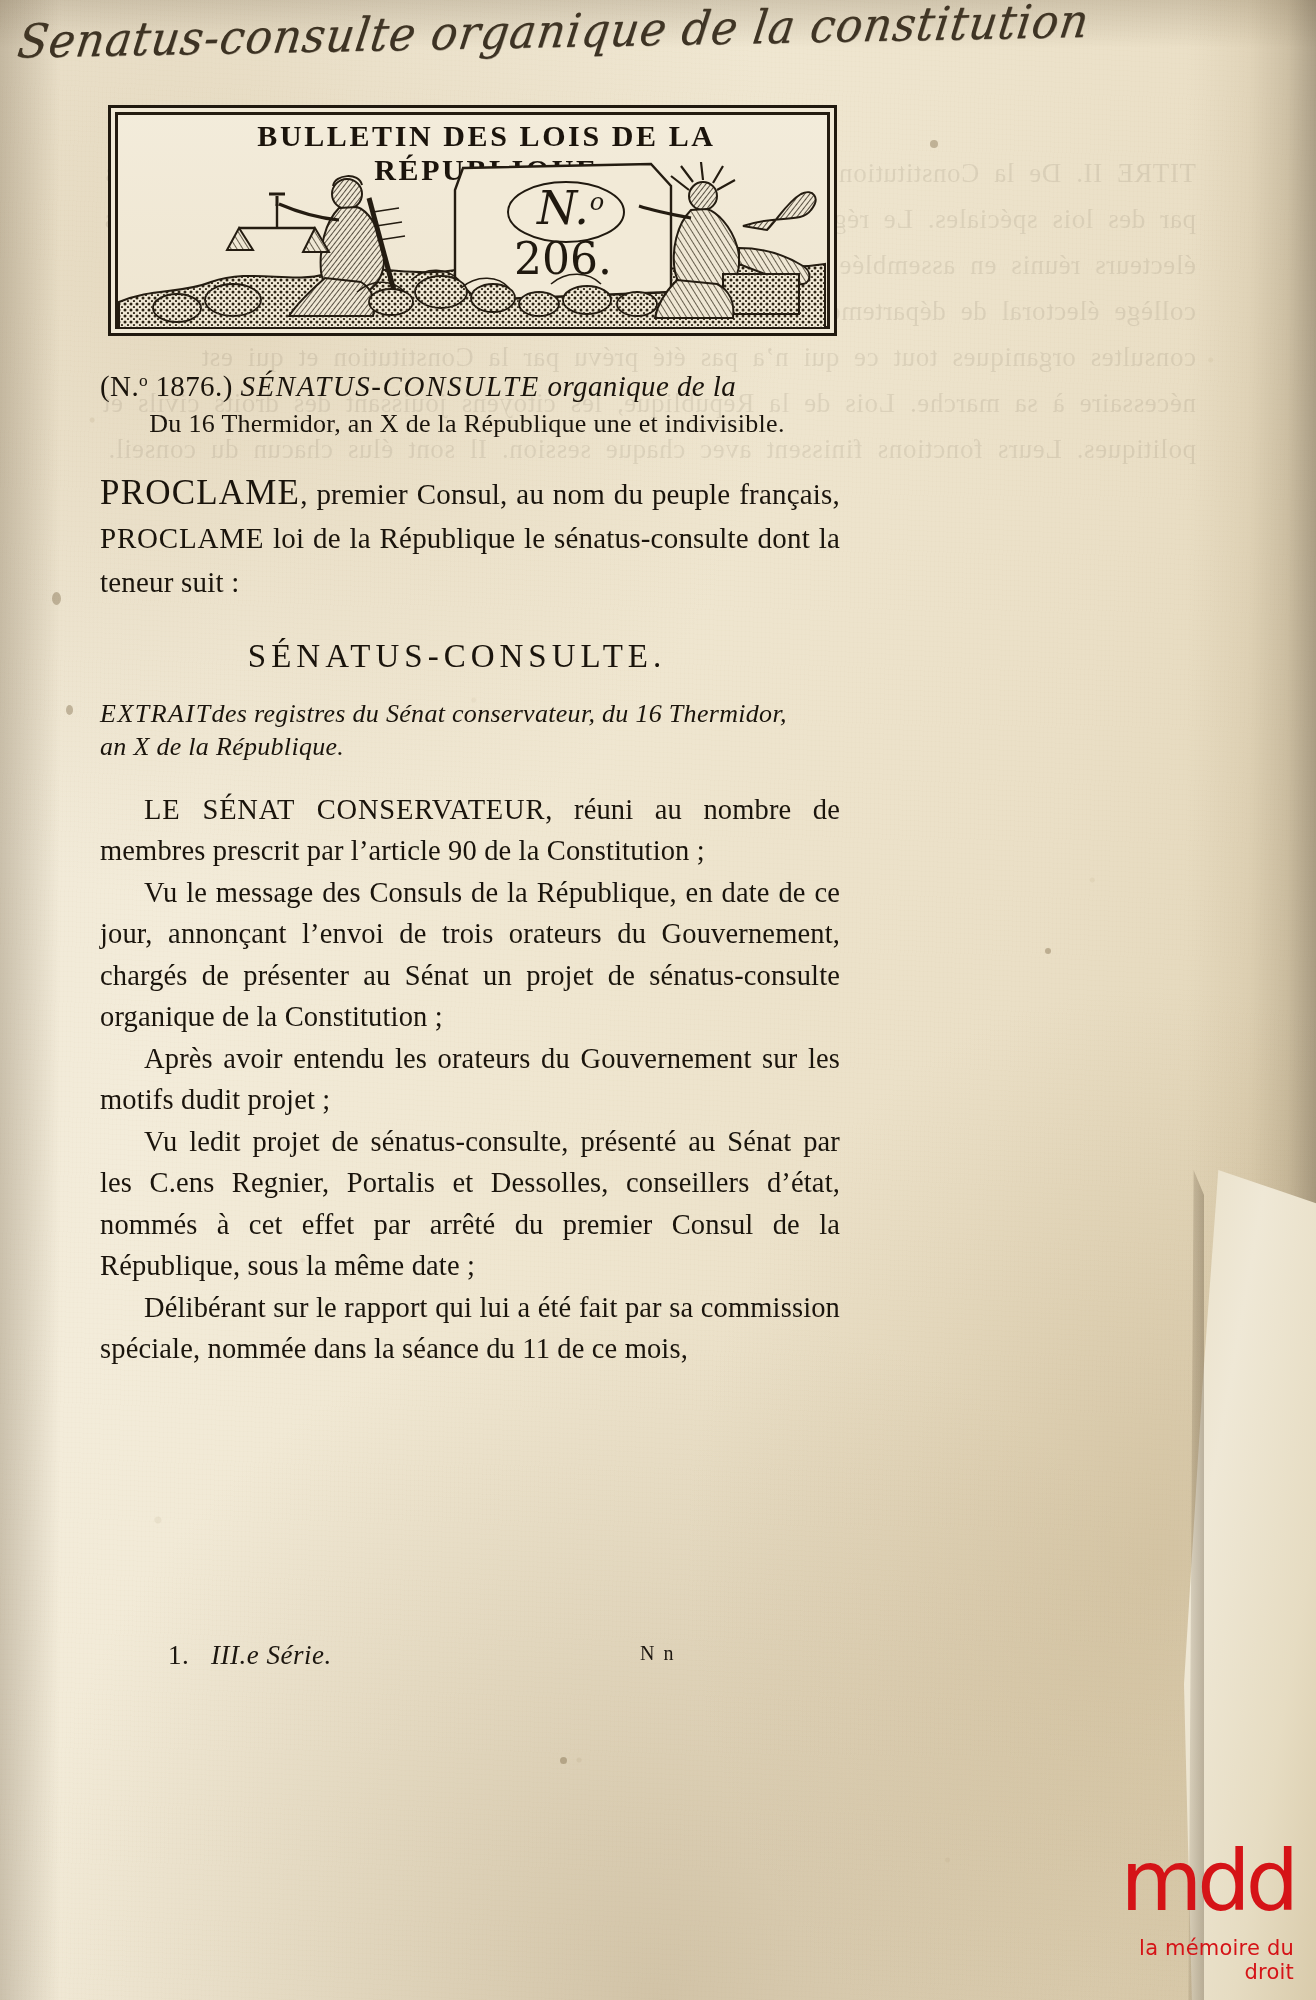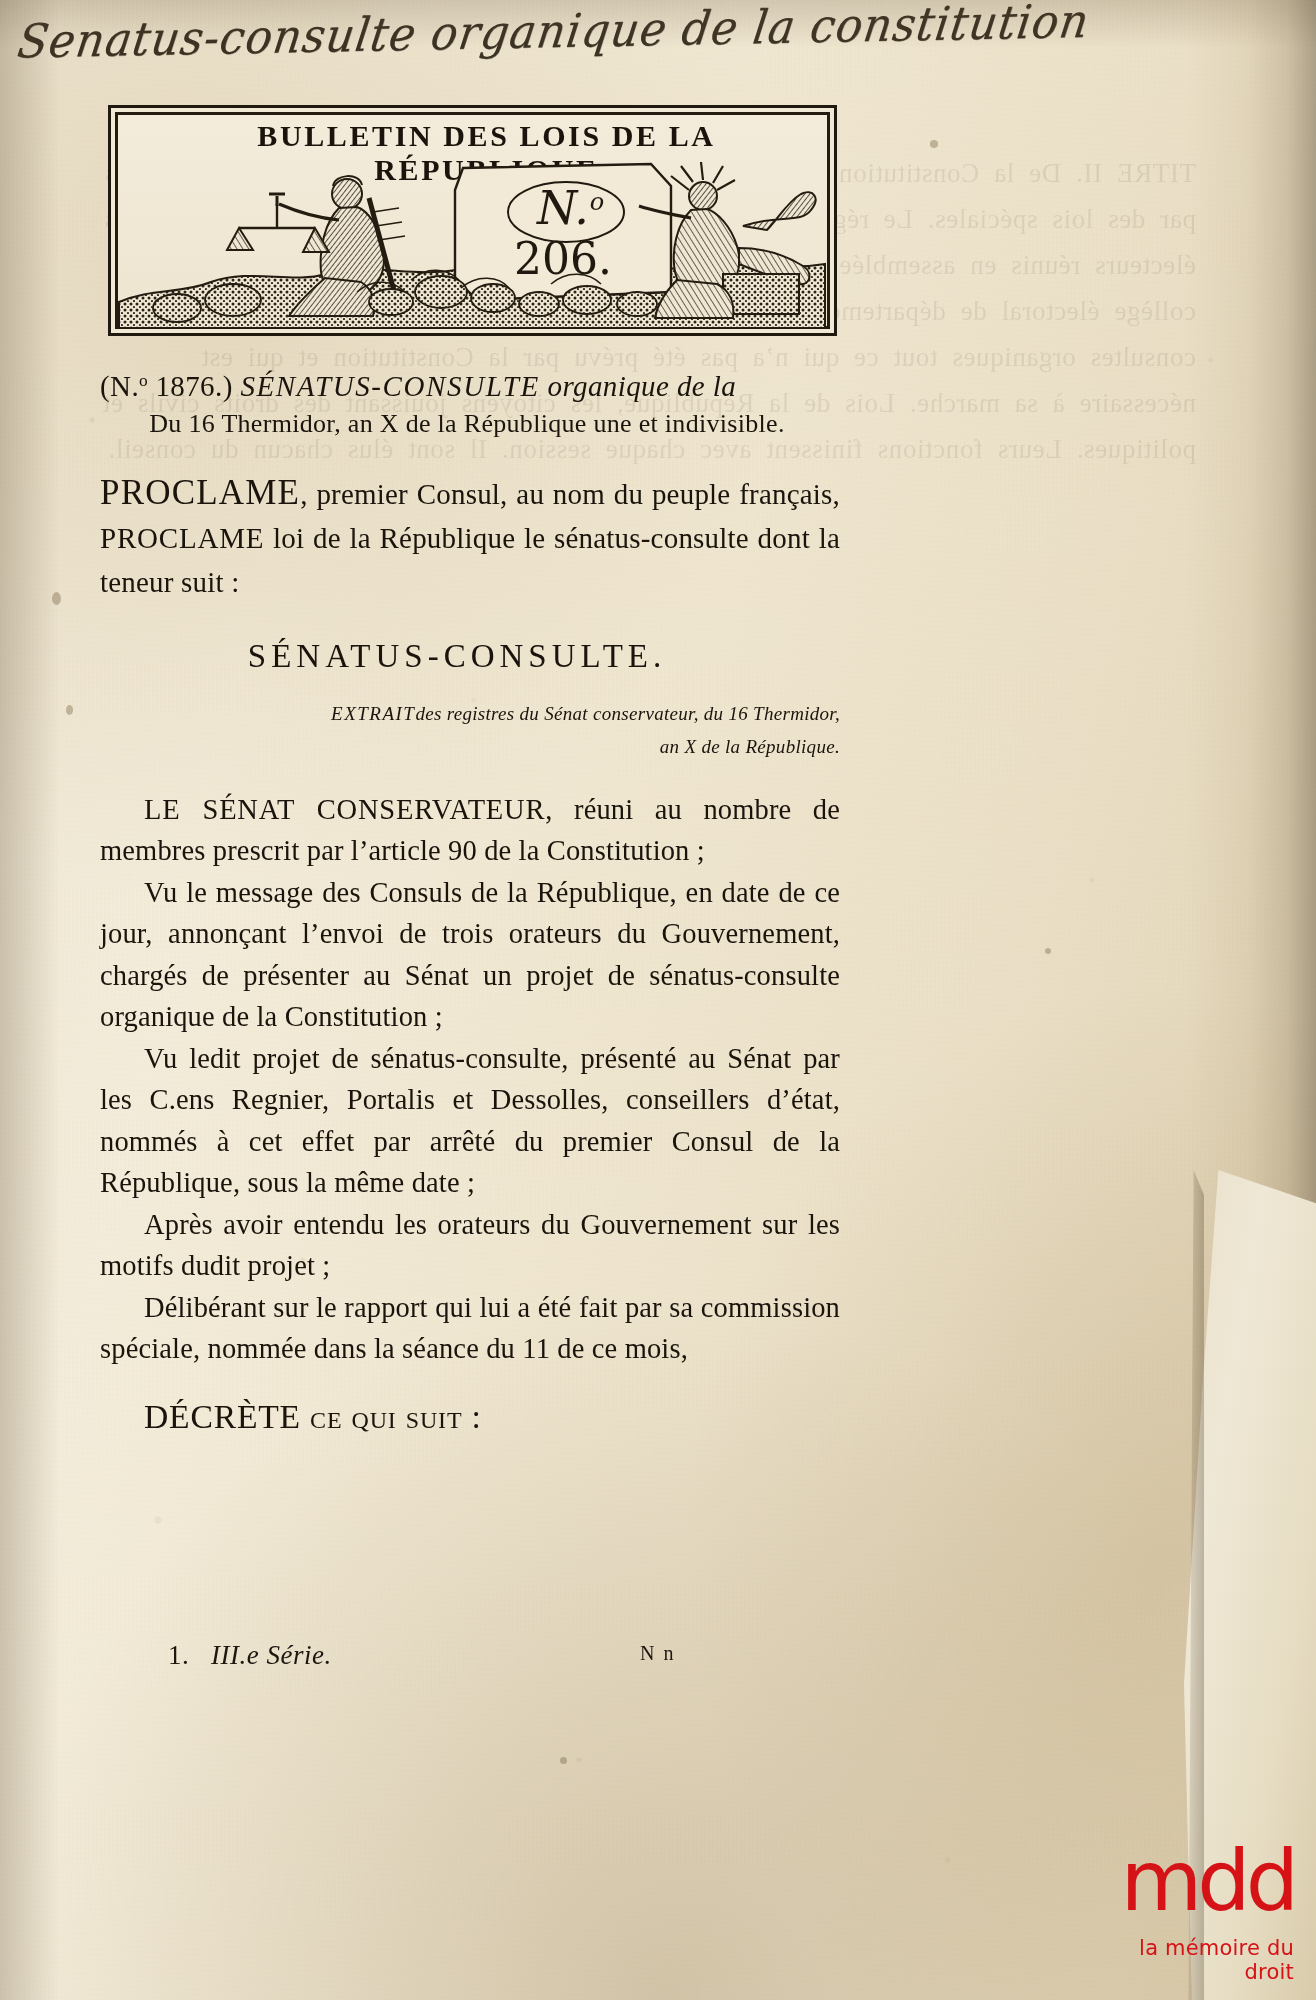--- a/index.html
+++ b/index.html
@@ -213,23 +213,23 @@
   .t-head {
     text-align: center;
     font-size: 33px;
     letter-spacing: 5px;
     margin: 0 0 22px 0;
     padding-right: 26px;
   }
 
   .t-extrait {
     font-style: italic;
-    font-size: 19px;
+    font-size: 26px;
     line-height: 33px;
-    text-align: right;
+    text-align: left;
     margin: 0 0 26px 0;
     letter-spacing: 0.3px;
   }
   .t-extrait .lead { font-variant: small-caps; letter-spacing: 1.5px; font-style: italic; }
 
   .t-para {
     font-size: 28.5px;
     line-height: 41.5px;
     margin: 0;
     text-align: justify;
@@ -420,29 +420,26 @@
       <span class="lead">EXTRAIT</span><span>des registres du Sénat conservateur, du 16 Thermidor,</span><br>
       <span>an X de la République.</span>
     </p>
 
     <p class="t-para noindent">
       <span style="padding-left:44px;"></span><span class="sc">LE SÉNAT CONSERVATEUR</span><span>, réuni au nombre de membres prescrit par l’article 90 de la Constitution ;</span>
     </p>
 
     <p class="t-para">Vu le message des Consuls de la République, en date de ce jour, annonçant l’envoi de trois orateurs du Gouvernement, chargés de présenter au Sénat un projet de sénatus-consulte organique de la Constitution ;</p>
 
+    <p class="t-para">Après avoir entendu les orateurs du Gouvernement sur les motifs dudit projet ;</p>
+
     <p class="t-para">Vu ledit projet de sénatus-consulte, présenté au Sénat par les C.ens Regnier, Portalis et Dessolles, conseillers d’état, nommés à cet effet par arrêté du premier Consul de la République, sous la même date ;</p>
 
-    <p class="t-para">Après avoir entendu les orateurs du Gouvernement sur les motifs dudit projet ;</p>
-
     <p class="t-para">Délibérant sur le rapport qui lui a été fait par sa commission spéciale, nommée dans la séance du 11 de ce mois,</p>
 
-    <p class="t-decrete">
-      <span class="sc sc-lg">DÉCRÈTE ce qui suit :</span>
-    </p>
   </div>
 
   <div class="footer-line">
     <span class="footer-serie">
       <span>1.</span>
       &nbsp;&nbsp;<span class="ital">III.e Série.</span>
     </span>
     <span class="footer-sig">N n</span>
   </div>
 

